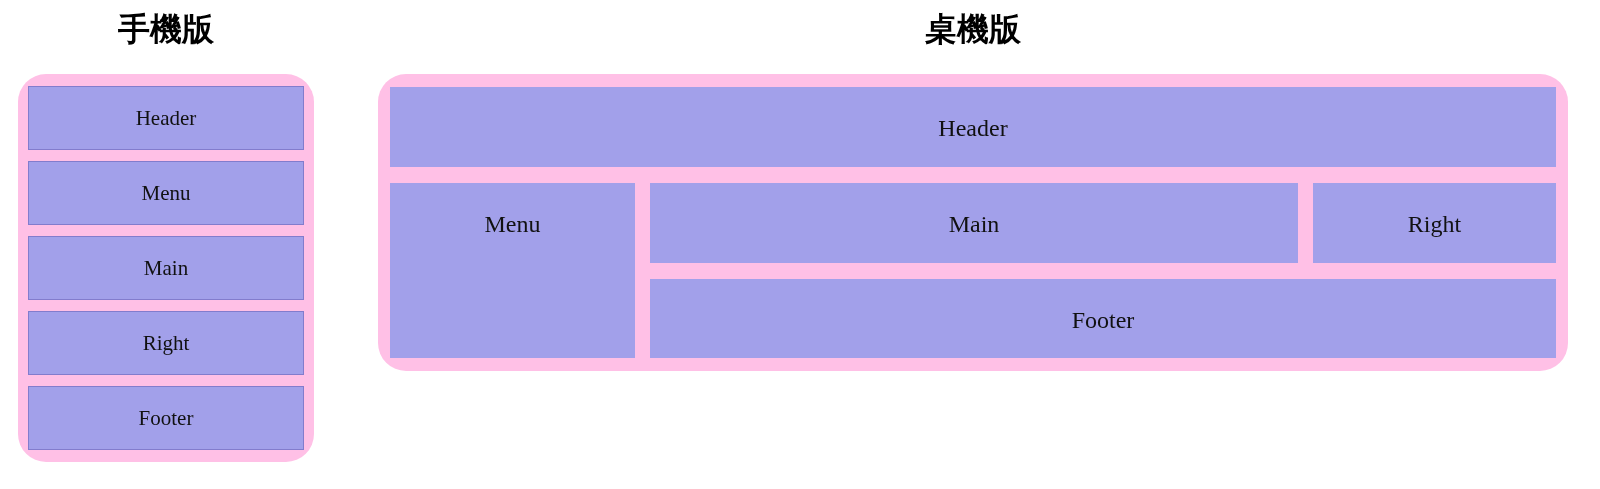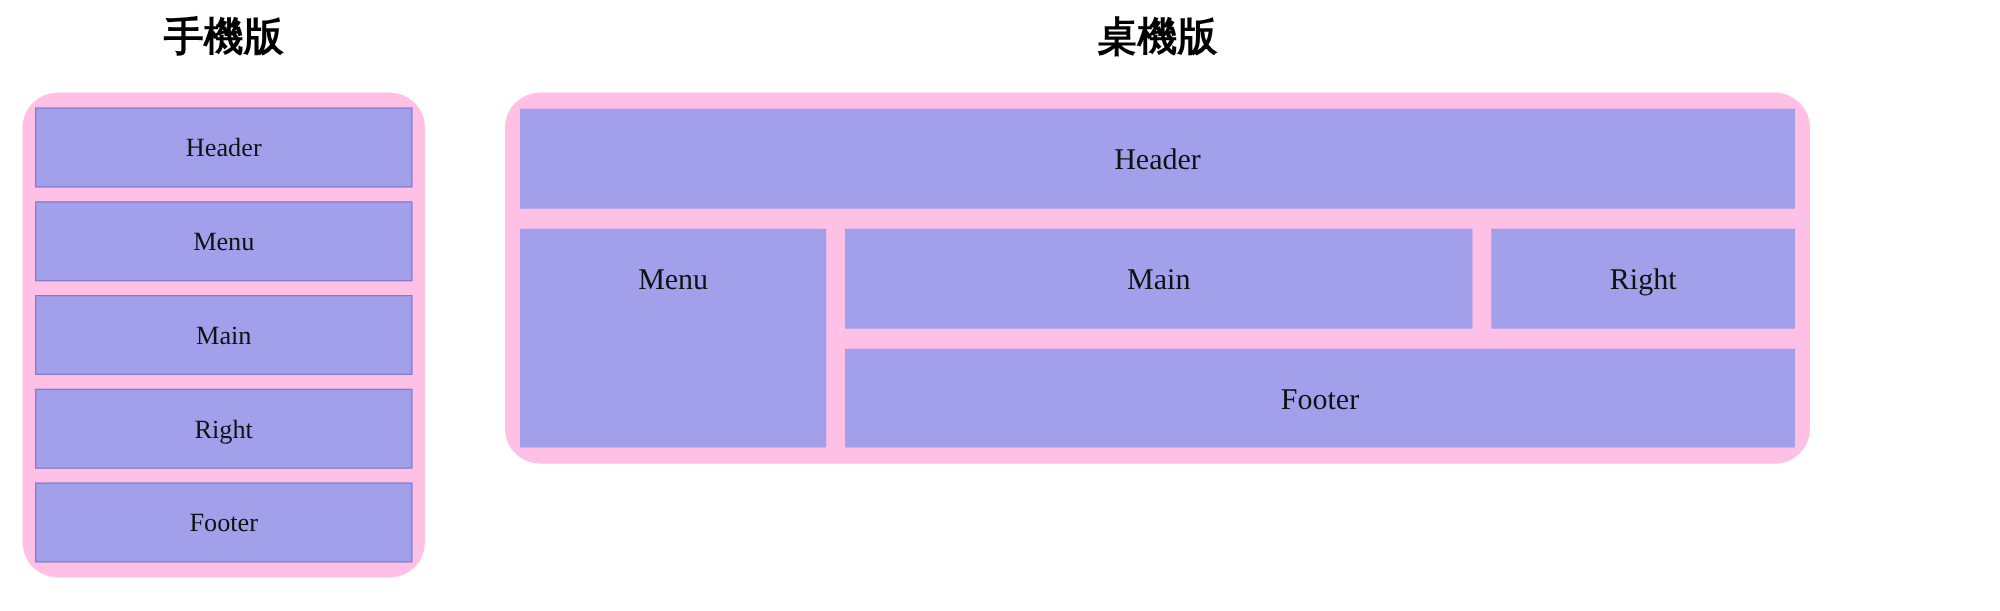--- a/index.html
+++ b/index.html
@@ -19,22 +19,22 @@
     font-family: "Liberation Serif", serif;
     color: var(--text-color);
     overflow: hidden;
   }
   .wrap {
     display: flex;
     align-items: flex-start;
     padding: 12px 0 0 18px;
     gap: 64px;
   }
-  .section-mobile { width: 322px; flex: 0 0 auto; }
-  .section-desktop { width: 1044px; flex: 0 0 auto; }
+  .section-mobile { width: 296px; flex: 0 0 auto; }
+  .section-desktop { width: 1190px; flex: 0 0 auto; }
   .diagram-title {
     font-family: "Liberation Sans", sans-serif;
     font-weight: bold;
     font-size: 32px;
     line-height: 34px;
     text-align: center;
     color: #000;
     margin: 0 0 28px 0;
   }
   .layout-container {

